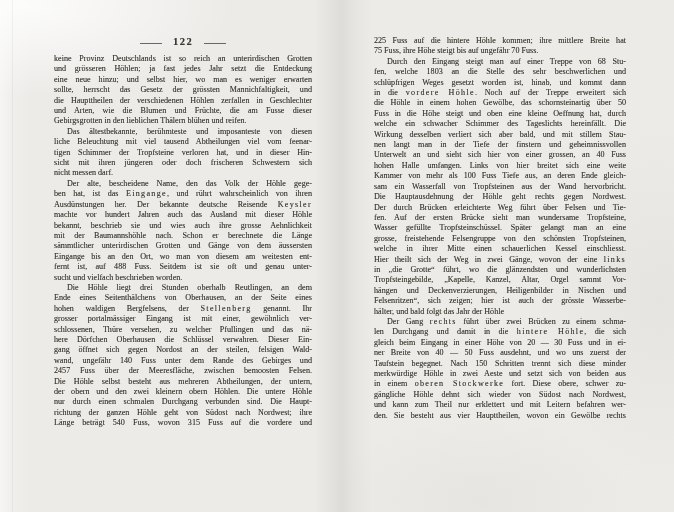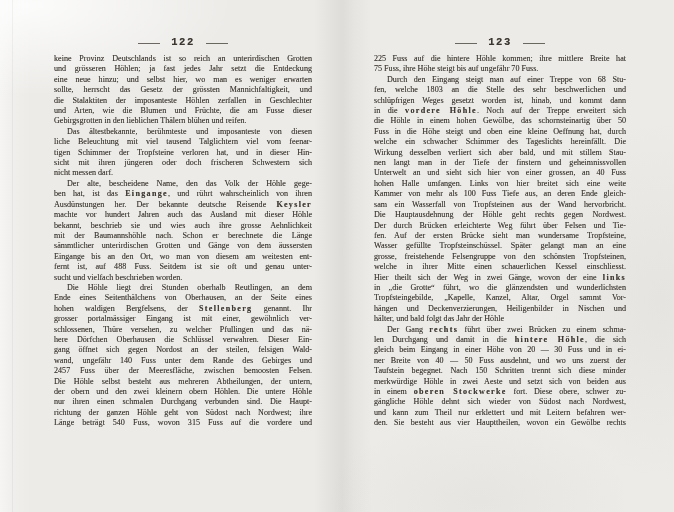--- a/index.html
+++ b/index.html
@@ -34,51 +34,50 @@
     display:flex;align-items:center;justify-content:center;
     height:13px;margin-bottom:5px;
   }
   .pagehead .rule{
     width:22px;height:0;border-top:1.6px solid rgba(63,58,51,0.75);
     margin:0 11px;margin-top:1px;
   }
   .pagenum{
     font-weight:bold;font-size:10.5px;letter-spacing:1.5px;
     color:#3b362f;
-    font-family:Liberation Mono, monospace;
   }
   .line{
     text-align:justify;text-align-last:justify;
     height:10.42px;white-space:normal;
   }
   .line.pl{text-align-last:left;}
   .line.ind{text-indent:13px;}
-  .sp{letter-spacing:1.3px;font-weight:bold;}
+  .sp{letter-spacing:1.3px;}
 </style>
 </head>
 <body>
 
 <div class="scan">
 
   <div class="page page-left">
     <div class="pagehead">
       <span class="rule"></span>
       <span class="pagenum">122</span>
       <span class="rule"></span>
     </div>
     <div class="pagebody">
         <div class="line"><span>keine Provinz Deutschlands ist so reich an unterirdischen Grotten</span></div>
         <div class="line"><span>und grösseren Höhlen; ja fast jedes Jahr setzt die Entdeckung</span></div>
         <div class="line"><span>eine neue hinzu; und selbst hier, wo man es weniger erwarten</span></div>
         <div class="line"><span>sollte, herrscht das Gesetz der grössten Mannichfaltigkeit, und</span></div>
-        <div class="line"><span>die Stalaktiten der imposanteste Höhlen zerfallen in Geschlechter</span></div>
+        <div class="line"><span>die Haupttheilen der verschiedenen Höhlen zerfallen in Geschlechter</span></div>
         <div class="line"><span>und Arten, wie die Blumen und Früchte, die am Fusse dieser</span></div>
         <div class="line pl"><span>Gebirgsgrotten in den lieblichen Thälern blühen und reifen.</span></div>
         <div class="line ind"><span>Das ältestbekannte, berühmteste und imposanteste von diesen</span></div>
-        <div class="line"><span>liche Beleuchtung mit viel tausend Talglichtern viel vom feenar-</span></div>
+        <div class="line"><span>liche Beleuchtung mit viel tausend Abtheilungen viel vom feenar-</span></div>
         <div class="line"><span>tigen Schimmer der Tropfsteine verloren hat, und in dieser Hin-</span></div>
         <div class="line"><span>sicht mit ihren jüngeren oder doch frischeren Schwestern sich</span></div>
         <div class="line pl"><span>nicht messen darf.</span></div>
         <div class="line ind"><span>Der alte, bescheidene Name, den das Volk der Höhle gege-</span></div>
         <div class="line"><span>ben hat, ist das </span><span class="sp">Eingange</span><span>, und rührt wahrscheinlich von ihren</span></div>
         <div class="line"><span>Ausdünstungen her. Der bekannte deutsche Reisende </span><span class="sp">Keysler</span></div>
         <div class="line"><span>machte vor hundert Jahren auch das Ausland mit dieser Höhle</span></div>
         <div class="line"><span>bekannt, beschrieb sie und wies auch ihre grosse Aehnlichkeit</span></div>
         <div class="line"><span>mit der Baumannshöhle nach. Schon er berechnete die Länge</span></div>
         <div class="line"><span>sämmtlicher unterirdischen Grotten und Gänge von dem äussersten</span></div>
@@ -89,32 +88,27 @@
         <div class="line"><span>Ende eines Seitenthälchens von Oberhausen, an der Seite eines</span></div>
         <div class="line"><span>hohen waldigen Bergfelsens, der </span><span class="sp">Stellenberg</span><span> genannt. Ihr</span></div>
         <div class="line"><span>grosser portalmässiger Eingang ist mit einer, gewöhnlich ver-</span></div>
         <div class="line"><span>schlossenen, Thüre versehen, zu welcher Pfullingen und das nä-</span></div>
         <div class="line"><span>here Dörfchen Oberhausen die Schlüssel verwahren. Dieser Ein-</span></div>
         <div class="line"><span>gang öffnet sich gegen Nordost an der steilen, felsigen Wald-</span></div>
         <div class="line"><span>wand, ungefähr 140 Fuss unter dem Rande des Gebirges und</span></div>
         <div class="line"><span>2457 Fuss über der Meeresfläche, zwischen bemoosten Felsen.</span></div>
         <div class="line"><span>Die Höhle selbst besteht aus mehreren Abtheilungen, der untern,</span></div>
         <div class="line"><span>der obern und den zwei kleinern obern Höhlen. Die untere Höhle</span></div>
-        <div class="line"><span>nur ihren einen schmalen Durchgang verbunden sind. Die Haupt-</span></div>
+        <div class="line"><span>nur durch einen schmalen Durchgang verbunden sind. Die Haupt-</span></div>
         <div class="line"><span>richtung der ganzen Höhle geht von Südost nach Nordwest; ihre</span></div>
         <div class="line"><span>Länge beträgt 540 Fuss, wovon 315 Fuss auf die vordere und</span></div>
       </div>
   </div>
 
   <div class="page page-right">
-    <div class="pagehead">
-      <span class="rule"></span>
-      <span class="pagenum">123</span>
-      <span class="rule"></span>
-    </div>
     <div class="pagebody">
         <div class="line"><span>225 Fuss auf die hintere Höhle kommen; ihre mittlere Breite hat</span></div>
         <div class="line pl"><span>75 Fuss, ihre Höhe steigt bis auf ungefähr 70 Fuss.</span></div>
         <div class="line ind"><span>Durch den Eingang steigt man auf einer Treppe von 68 Stu-</span></div>
         <div class="line"><span>fen, welche 1803 an die Stelle des sehr beschwerlichen und</span></div>
         <div class="line"><span>schlüpfrigen Weges gesetzt worden ist, hinab, und kommt dann</span></div>
         <div class="line"><span>in die </span><span class="sp">vordere Höhle</span><span>. Noch auf der Treppe erweitert sich</span></div>
         <div class="line"><span>die Höhle in einem hohen Gewölbe, das schornsteinartig über 50</span></div>
         <div class="line"><span>Fuss in die Höhe steigt und oben eine kleine Oeffnung hat, durch</span></div>
         <div class="line"><span>welche ein schwacher Schimmer des Tageslichts hereinfällt. Die</span></div>
@@ -127,20 +121,21 @@
         <div class="line"><span>Die Hauptausdehnung der Höhle geht rechts gegen Nordwest.</span></div>
         <div class="line"><span>Der durch Brücken erleichterte Weg führt über Felsen und Tie-</span></div>
         <div class="line"><span>fen. Auf der ersten Brücke sieht man wundersame Tropfsteine,</span></div>
         <div class="line"><span>Wasser gefüllte Tropfsteinschüssel. Später gelangt man an eine</span></div>
         <div class="line"><span>grosse, freistehende Felsengruppe von den schönsten Tropfsteinen,</span></div>
         <div class="line"><span>welche in ihrer Mitte einen schauerlichen Kessel einschliesst.</span></div>
         <div class="line"><span>Hier theilt sich der Weg in zwei Gänge, wovon der eine </span><span class="sp">links</span></div>
         <div class="line"><span>in „die Grotte“ führt, wo die glänzendsten und wunderlichsten</span></div>
         <div class="line"><span>Tropfsteingebilde, „Kapelle, Kanzel, Altar, Orgel sammt Vor-</span></div>
         <div class="line"><span>hängen und Deckenverzierungen, Heiligenbilder in Nischen und</span></div>
+        <div class="line"><span>Felsenritzen“, sich zeigen; hier ist auch der grösste Wasserbe-</span></div>
         <div class="line pl"><span>hälter, und bald folgt das Jahr der Höhle</span></div>
         <div class="line ind"><span>Der Gang </span><span class="sp">rechts</span><span> führt über zwei Brücken zu einem schma-</span></div>
         <div class="line"><span>len Durchgang und damit in die </span><span class="sp">hintere Höhle</span><span>, die sich</span></div>
         <div class="line"><span>gleich beim Eingang in einer Höhe von 20 — 30 Fuss und in ei-</span></div>
         <div class="line"><span>ner Breite von 40 — 50 Fuss ausdehnt, und wo uns zuerst der</span></div>
         <div class="line"><span>Taufstein begegnet. Nach 150 Schritten trennt sich diese minder</span></div>
         <div class="line"><span>merkwürdige Höhle in zwei Aeste und setzt sich von beiden aus</span></div>
         <div class="line"><span>in einem </span><span class="sp">oberen Stockwerke</span><span> fort. Diese obere, schwer zu-</span></div>
         <div class="line"><span>gängliche Höhle dehnt sich wieder von Südost nach Nordwest,</span></div>
         <div class="line"><span>und kann zum Theil nur erklettert und mit Leitern befahren wer-</span></div>

